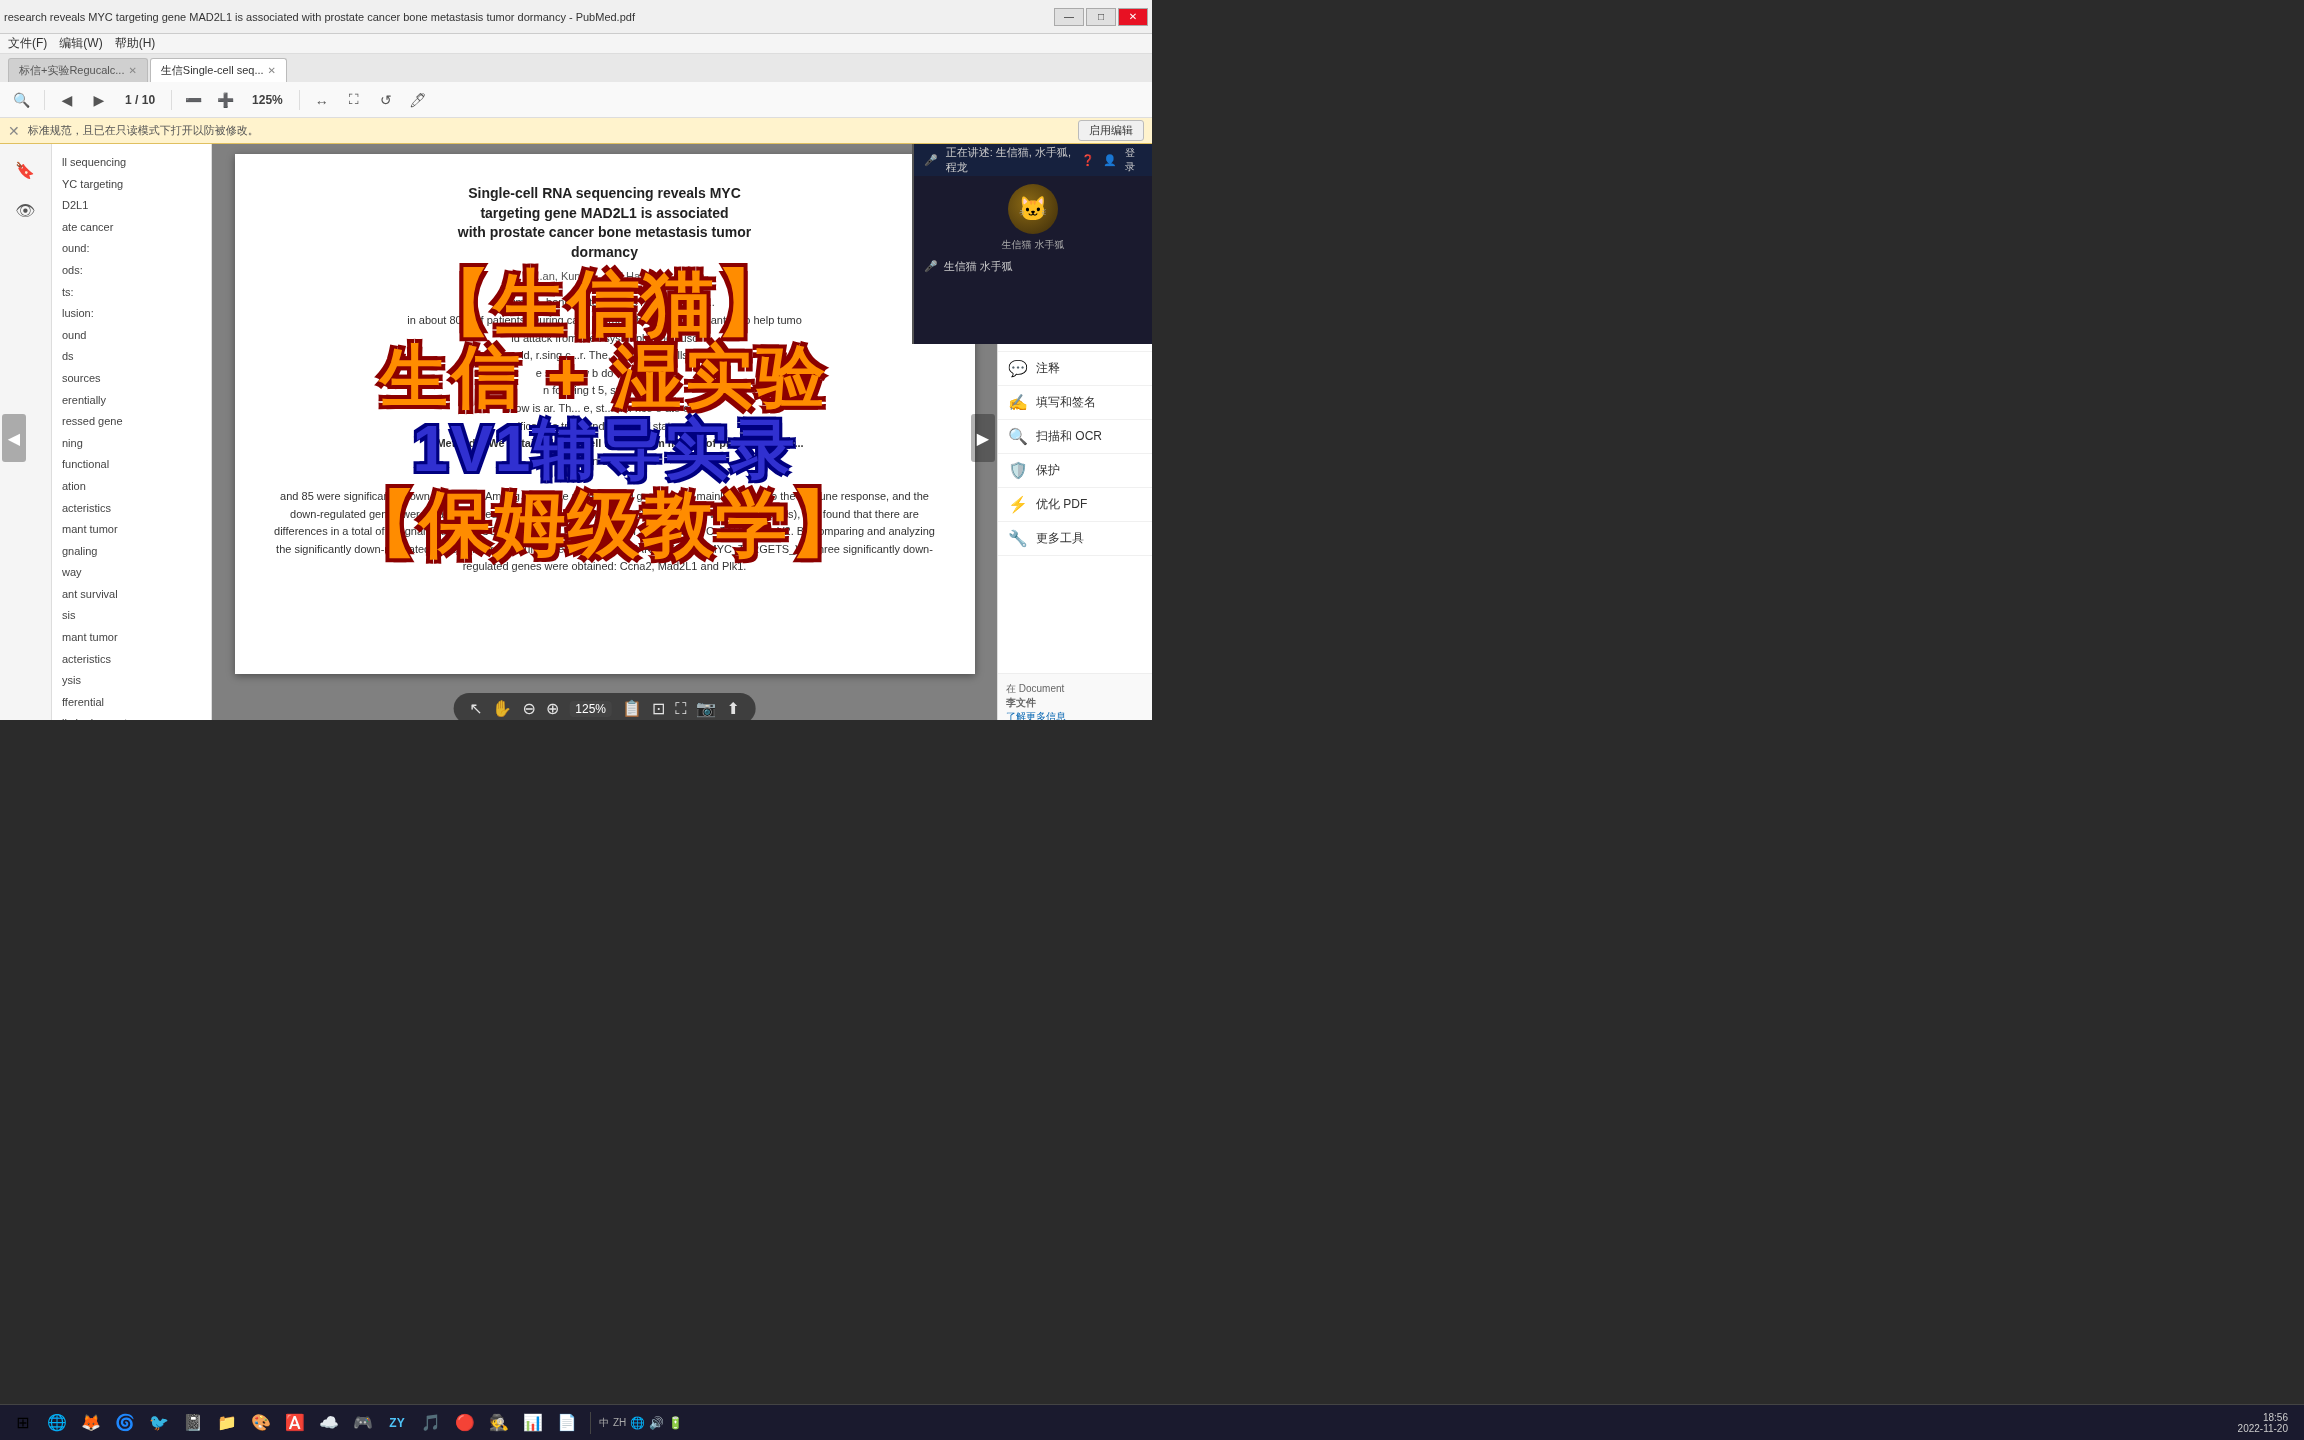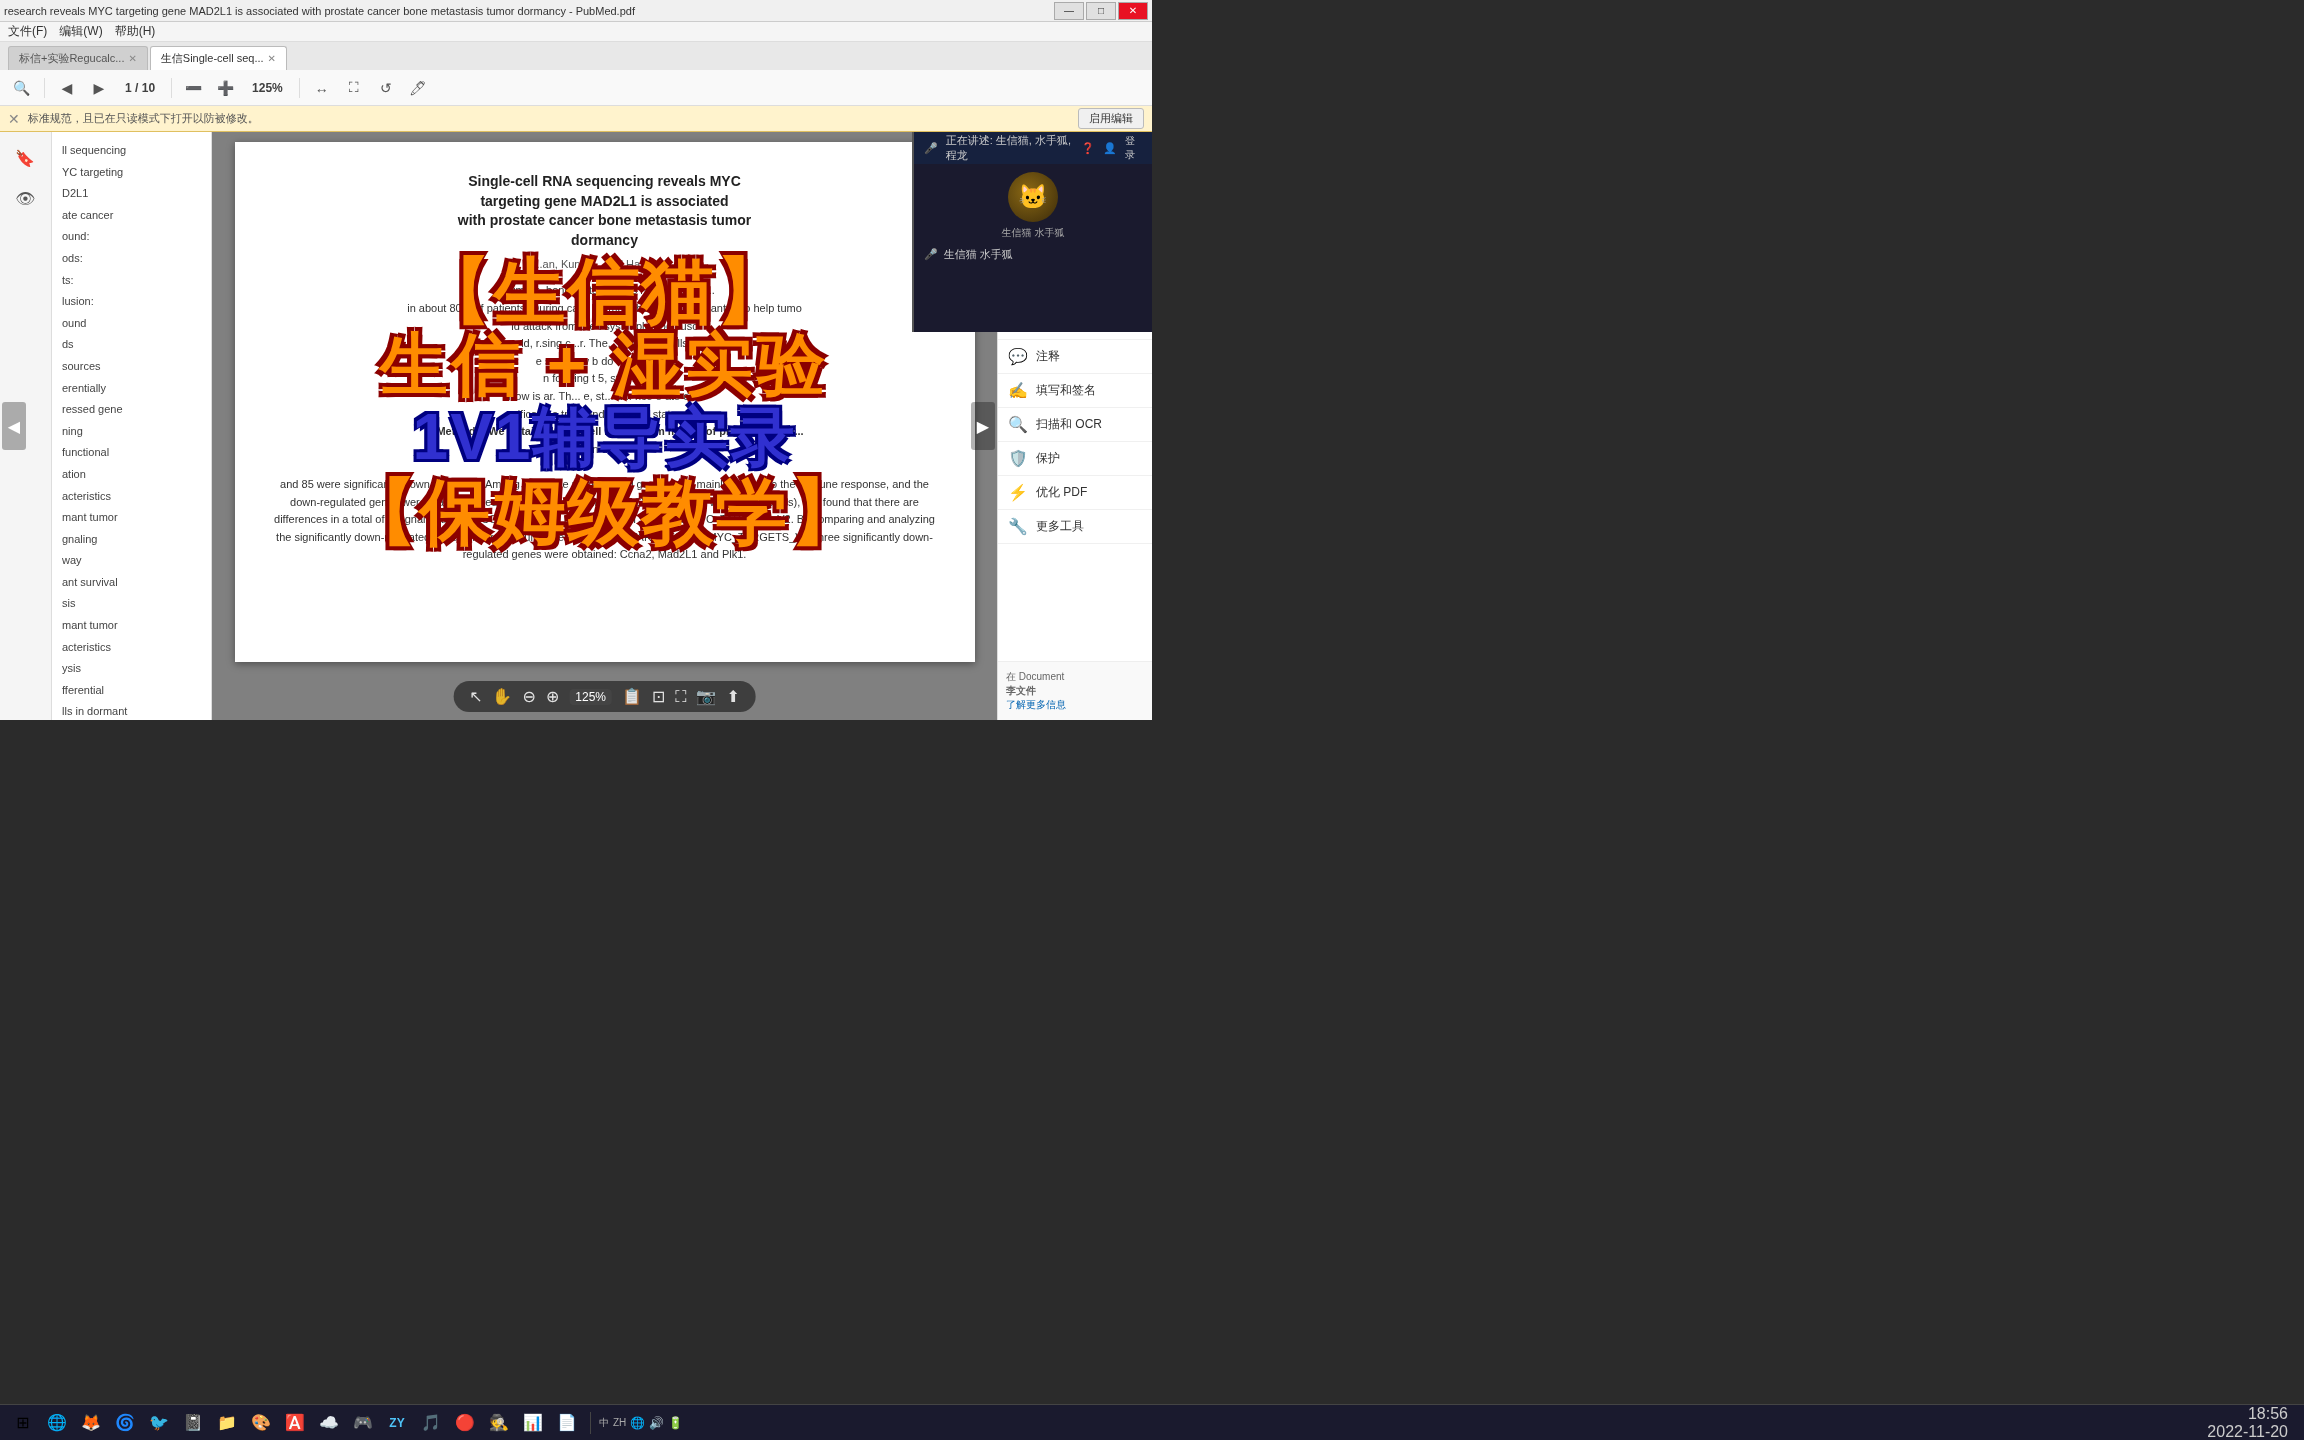--- a/index.html
+++ b/index.html
@@ -7,21 +7,21 @@
       width: 1152px;
       height: 720px;
       overflow: hidden;
       font-family: "Microsoft YaHei", "SimHei", Arial, sans-serif;
       background: #2b2b2b;
       transform-origin: top left;
     }
 
     
     .title-bar {
-      height: 22px;
+      height: 34px;
       background: #f0f0f0;
       display: flex;
       align-items: center;
       padding: 10px 4px;
       font-size: 11px;
       color: #333;
       border-bottom: 1px solid #ccc;
     }
     .title-bar-text {
       flex: 1;
@@ -441,21 +441,21 @@
     }
     .taskbar-sep-v {
       width: 1px;
       height: 22px;
       background: #444;
       margin: 0 4px;
     }
     .taskbar-time {
       margin-left: auto;
       text-align: right;
-      font-size: 16px;
+      font-size: 10px;
       color: #ccc;
       padding-right: 8px;
     }
 
     
     .outline-panel::-webkit-scrollbar { width: 4px; }
     .outline-panel::-webkit-scrollbar-thumb { background: #bbb; border-radius: 2px; }
 
     
     .nav-arrow {

